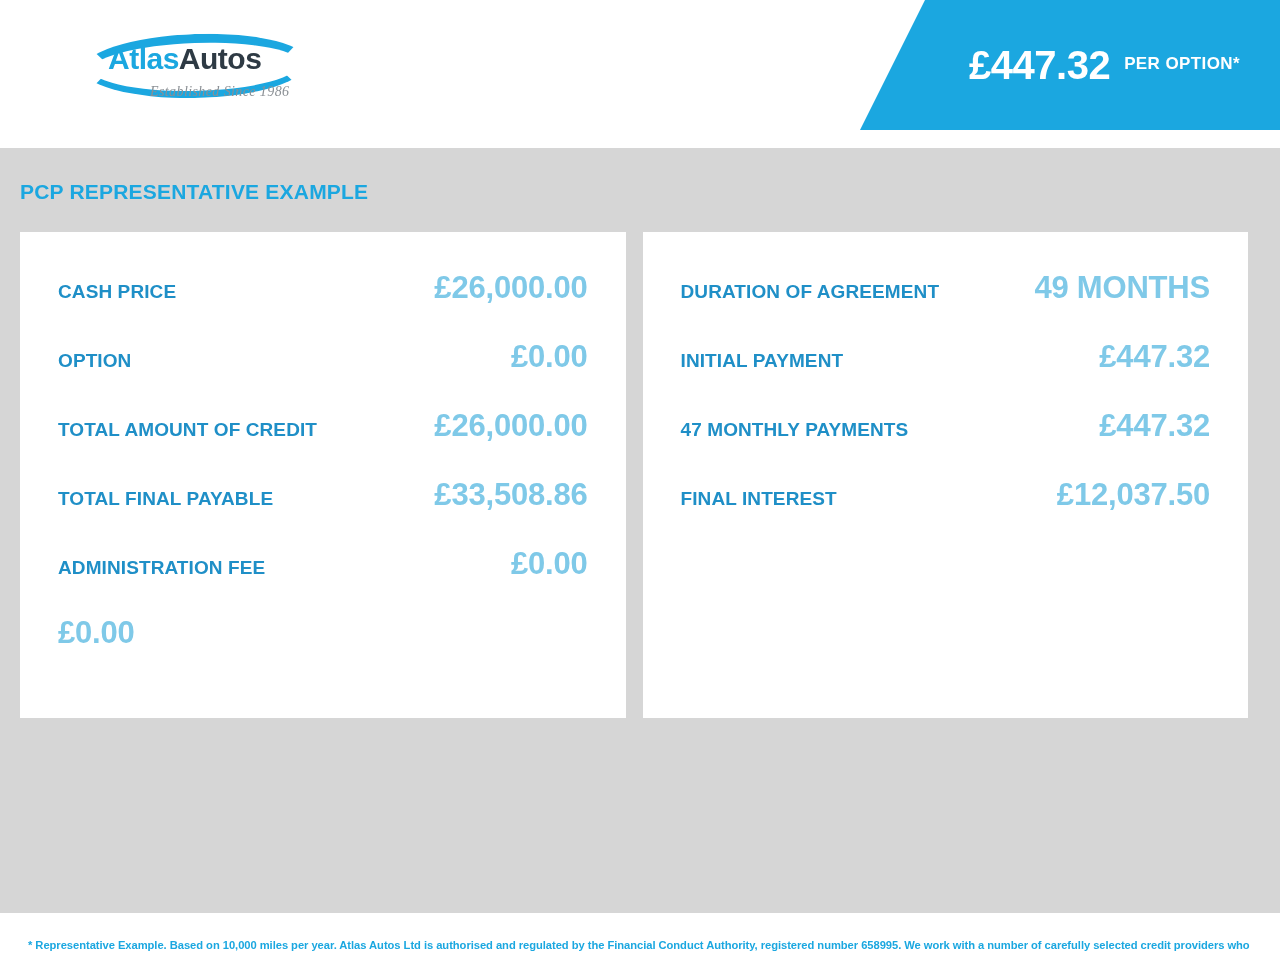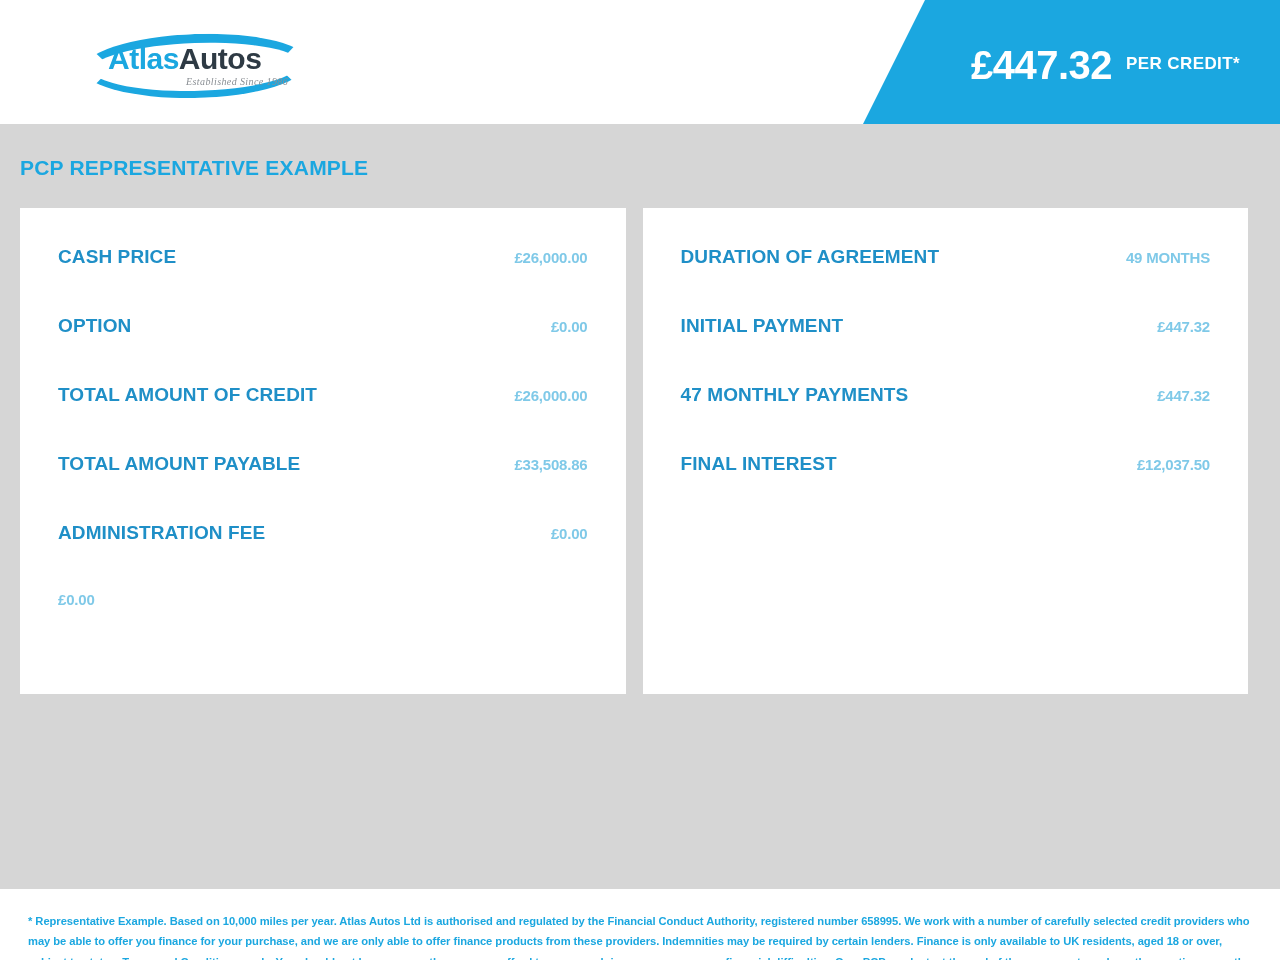--- a/index.html
+++ b/index.html
@@ -13,21 +13,21 @@
   .page {
     position: relative;
     width: 1280px;
     height: 960px;
     background: #ffffff;
   }
 
   
   .header {
     position: relative;
-    height: 124px;
+    height: 148px;
     background: #ffffff;
     overflow: hidden;
   }
   .logo-wrap {
     position: absolute;
     left: 80px;
     top: 28px;
     width: 230px;
     height: 75px;
   }
@@ -58,27 +58,26 @@
     font-size: 30px;
     font-weight: bold;
     letter-spacing: -0.5px;
     white-space: nowrap;
   }
   .logo-text .atlas { color: #1ba7e0; }
   .logo-text .autos { color: #2e3a44; }
   .logo-sub {
     position: absolute;
     left: 70px;
-    top: 48px;
-    font-size: 10px;
+    top: 56px;
+    font-size: 14px;
     color: #8a8f94;
     font-family: "Liberation Serif", serif;
     font-style: italic;
     letter-spacing: 0.4px;
-    margin-left: 36px;
   }
 
   .price-banner {
     position: absolute;
     right: 0;
     top: 0;
     height: 130px;
     width: 420px;
     background: #1ba7e0;
     clip-path: polygon(65px 0, 100% 0, 100% 100%, 0 100%);
@@ -133,21 +132,21 @@
   }
   .row-label {
     color: #1f8fc7;
     font-size: 19px;
     font-weight: bold;
     letter-spacing: 0.1px;
     white-space: nowrap;
   }
   .row-value {
     color: #7fc9e8;
-    font-size: 15px;
+    font-size: 31px;
     font-weight: bold;
     letter-spacing: -0.2px;
     white-space: nowrap;
   }
 
   
   .footer {
     background: #ffffff;
     padding: 22px 28px 0 28px;
   }
@@ -170,21 +169,21 @@
       <div class="logo-swoosh-top"></div>
       <div class="logo-swoosh-bottom"></div>
       <div class="logo-text">
         <span class="atlas">Atlas</span><span class="autos">Autos</span>
       </div>
       <div class="logo-sub">Established Since 1986</div>
     </div>
 
     <div class="price-banner">
       <span class="price-amount">£447.32</span>
-      <span class="price-permonth">PER CREDIT*</span>
+      <span class="price-permonth">PER OPTION*</span>
     </div>
   </div>
 
   <div class="body-grey">
     <div class="section-title">PCP REPRESENTATIVE EXAMPLE</div>
 
     <div class="cards">
 
       <div class="card">
         <div class="row">
@@ -193,21 +192,21 @@
         </div>
         <div class="row">
           <span class="row-label">OPTION</span>
           <span class="row-value">£0.00</span>
         </div>
         <div class="row">
           <span class="row-label">TOTAL AMOUNT OF CREDIT</span>
           <span class="row-value">£26,000.00</span>
         </div>
         <div class="row">
-          <span class="row-label">TOTAL AMOUNT PAYABLE</span>
+          <span class="row-label">TOTAL FINAL PAYABLE</span>
           <span class="row-value">£33,508.86</span>
         </div>
         <div class="row">
           <span class="row-label">ADMINISTRATION FEE</span>
           <span class="row-value">£0.00</span>
         </div>
         <div class="row">
           <span class="row-value">£0.00</span>
         </div>
       </div>

